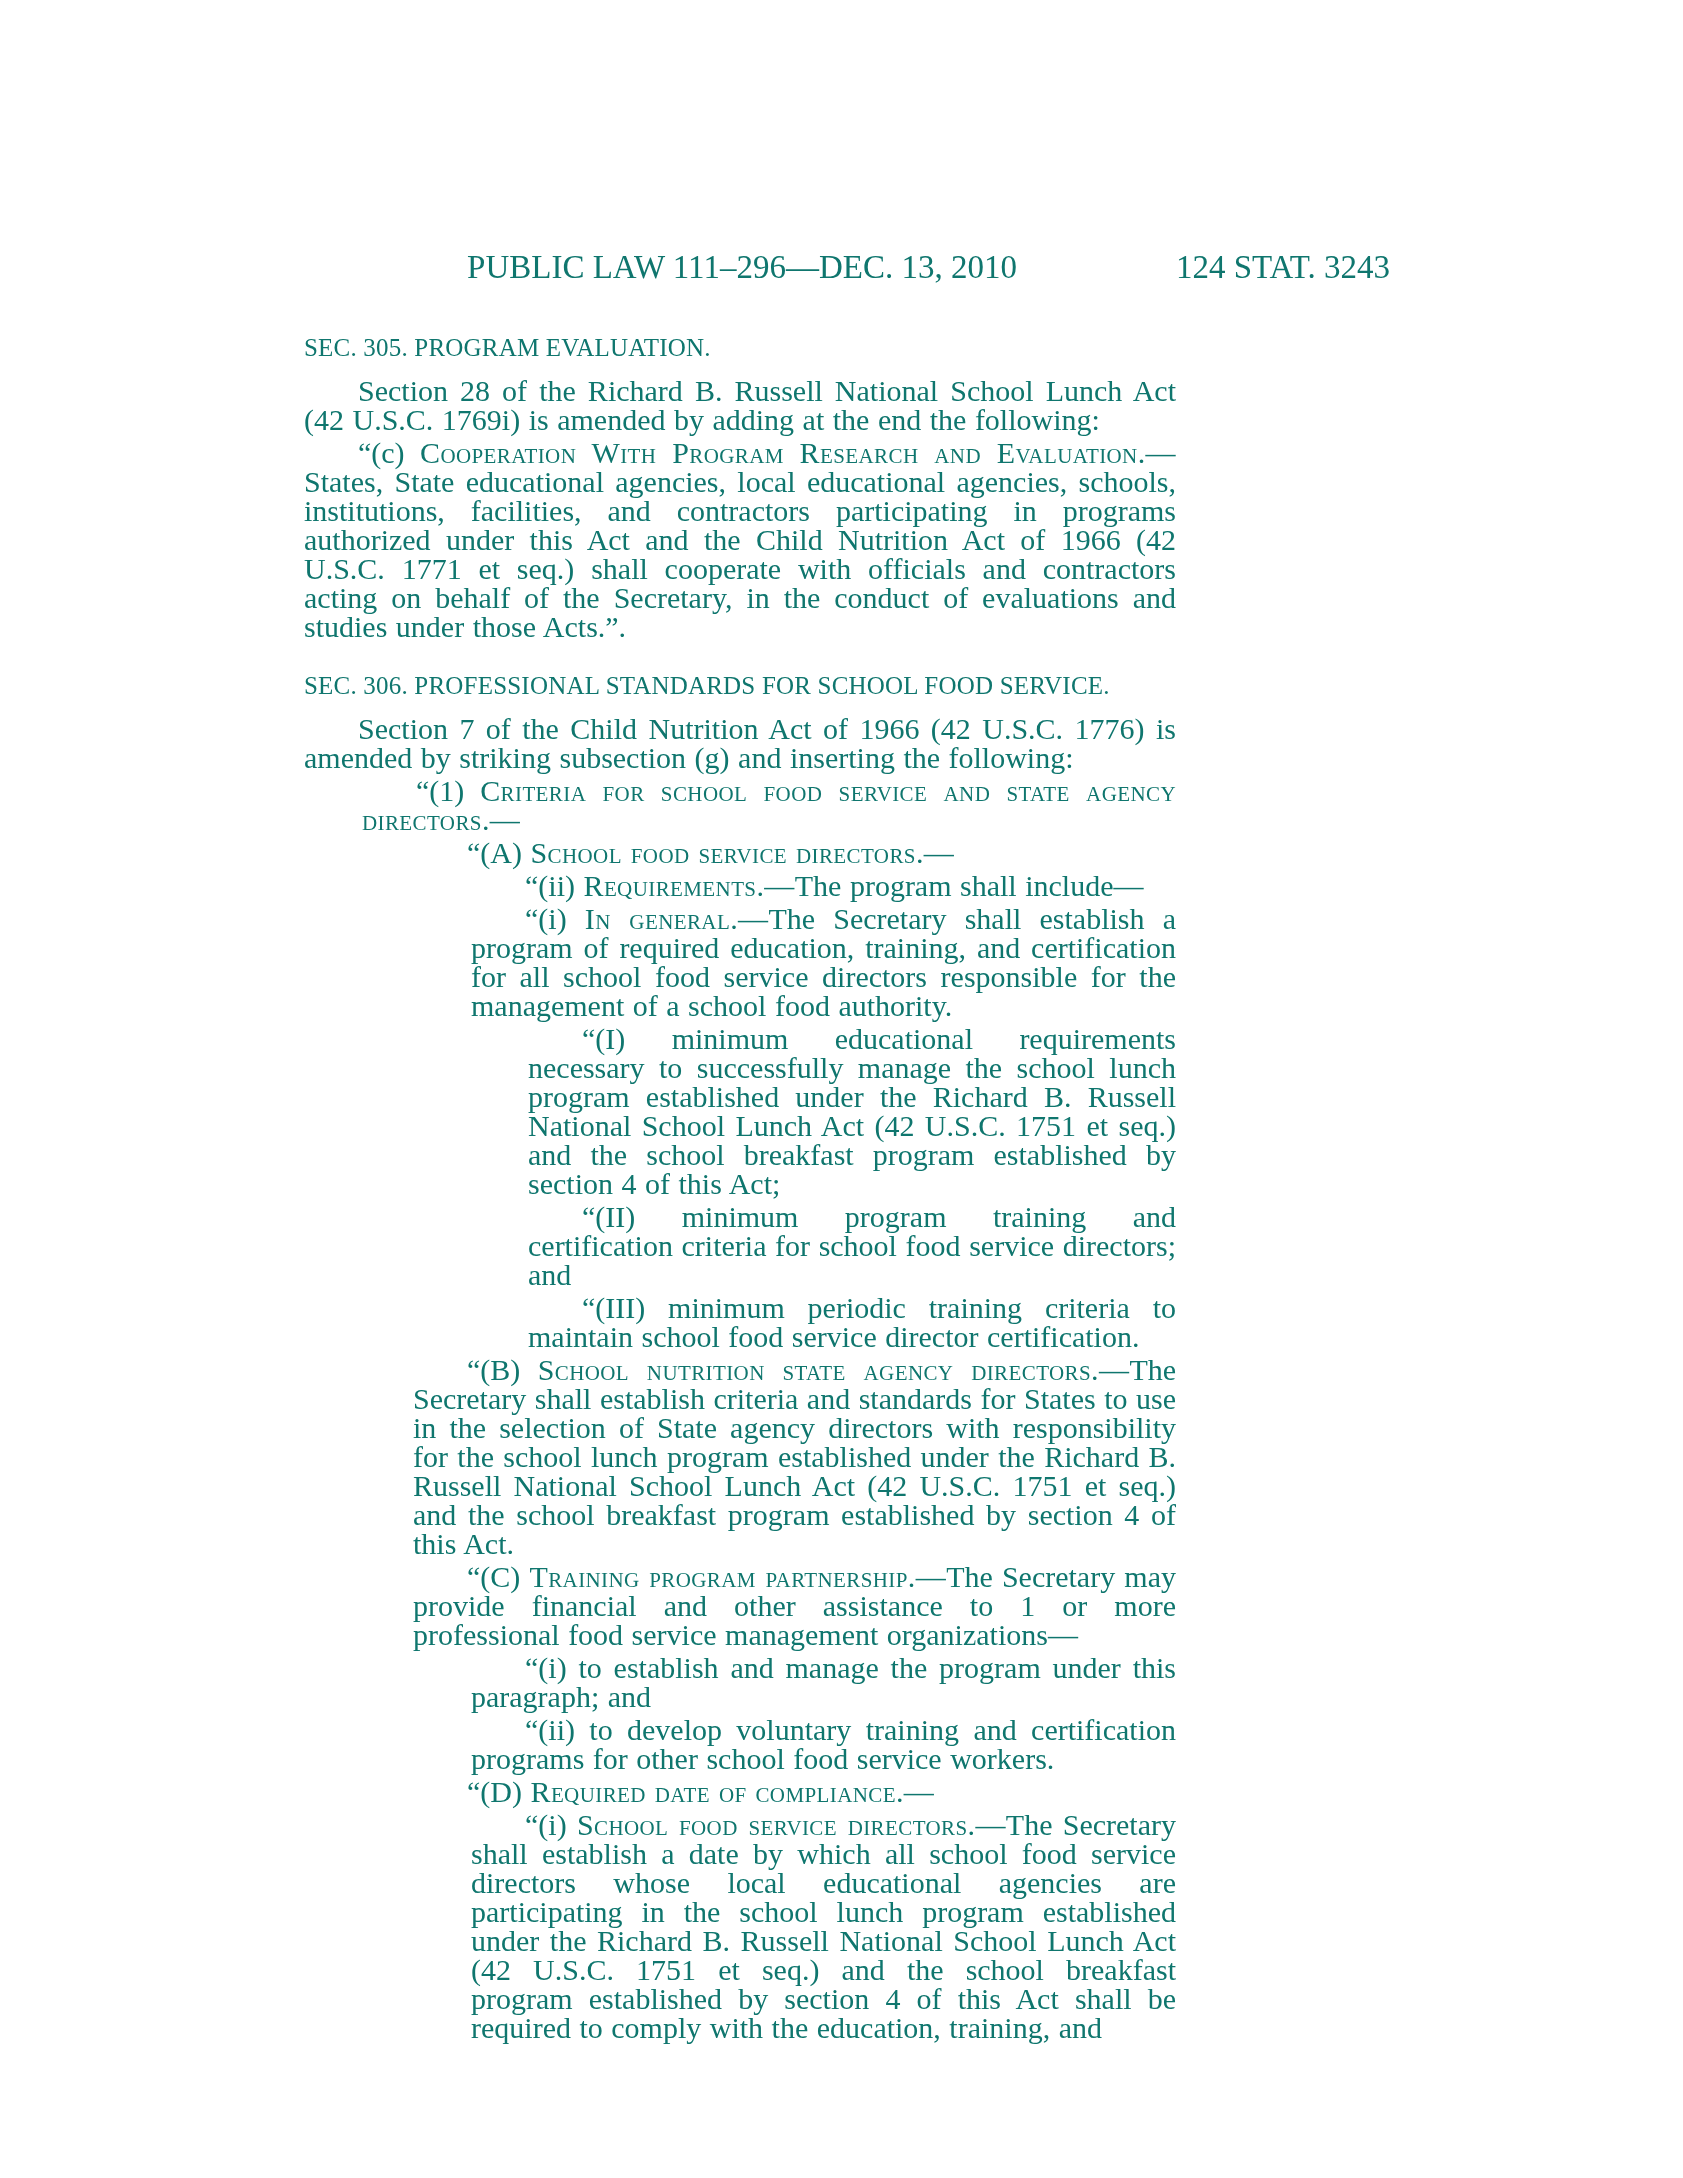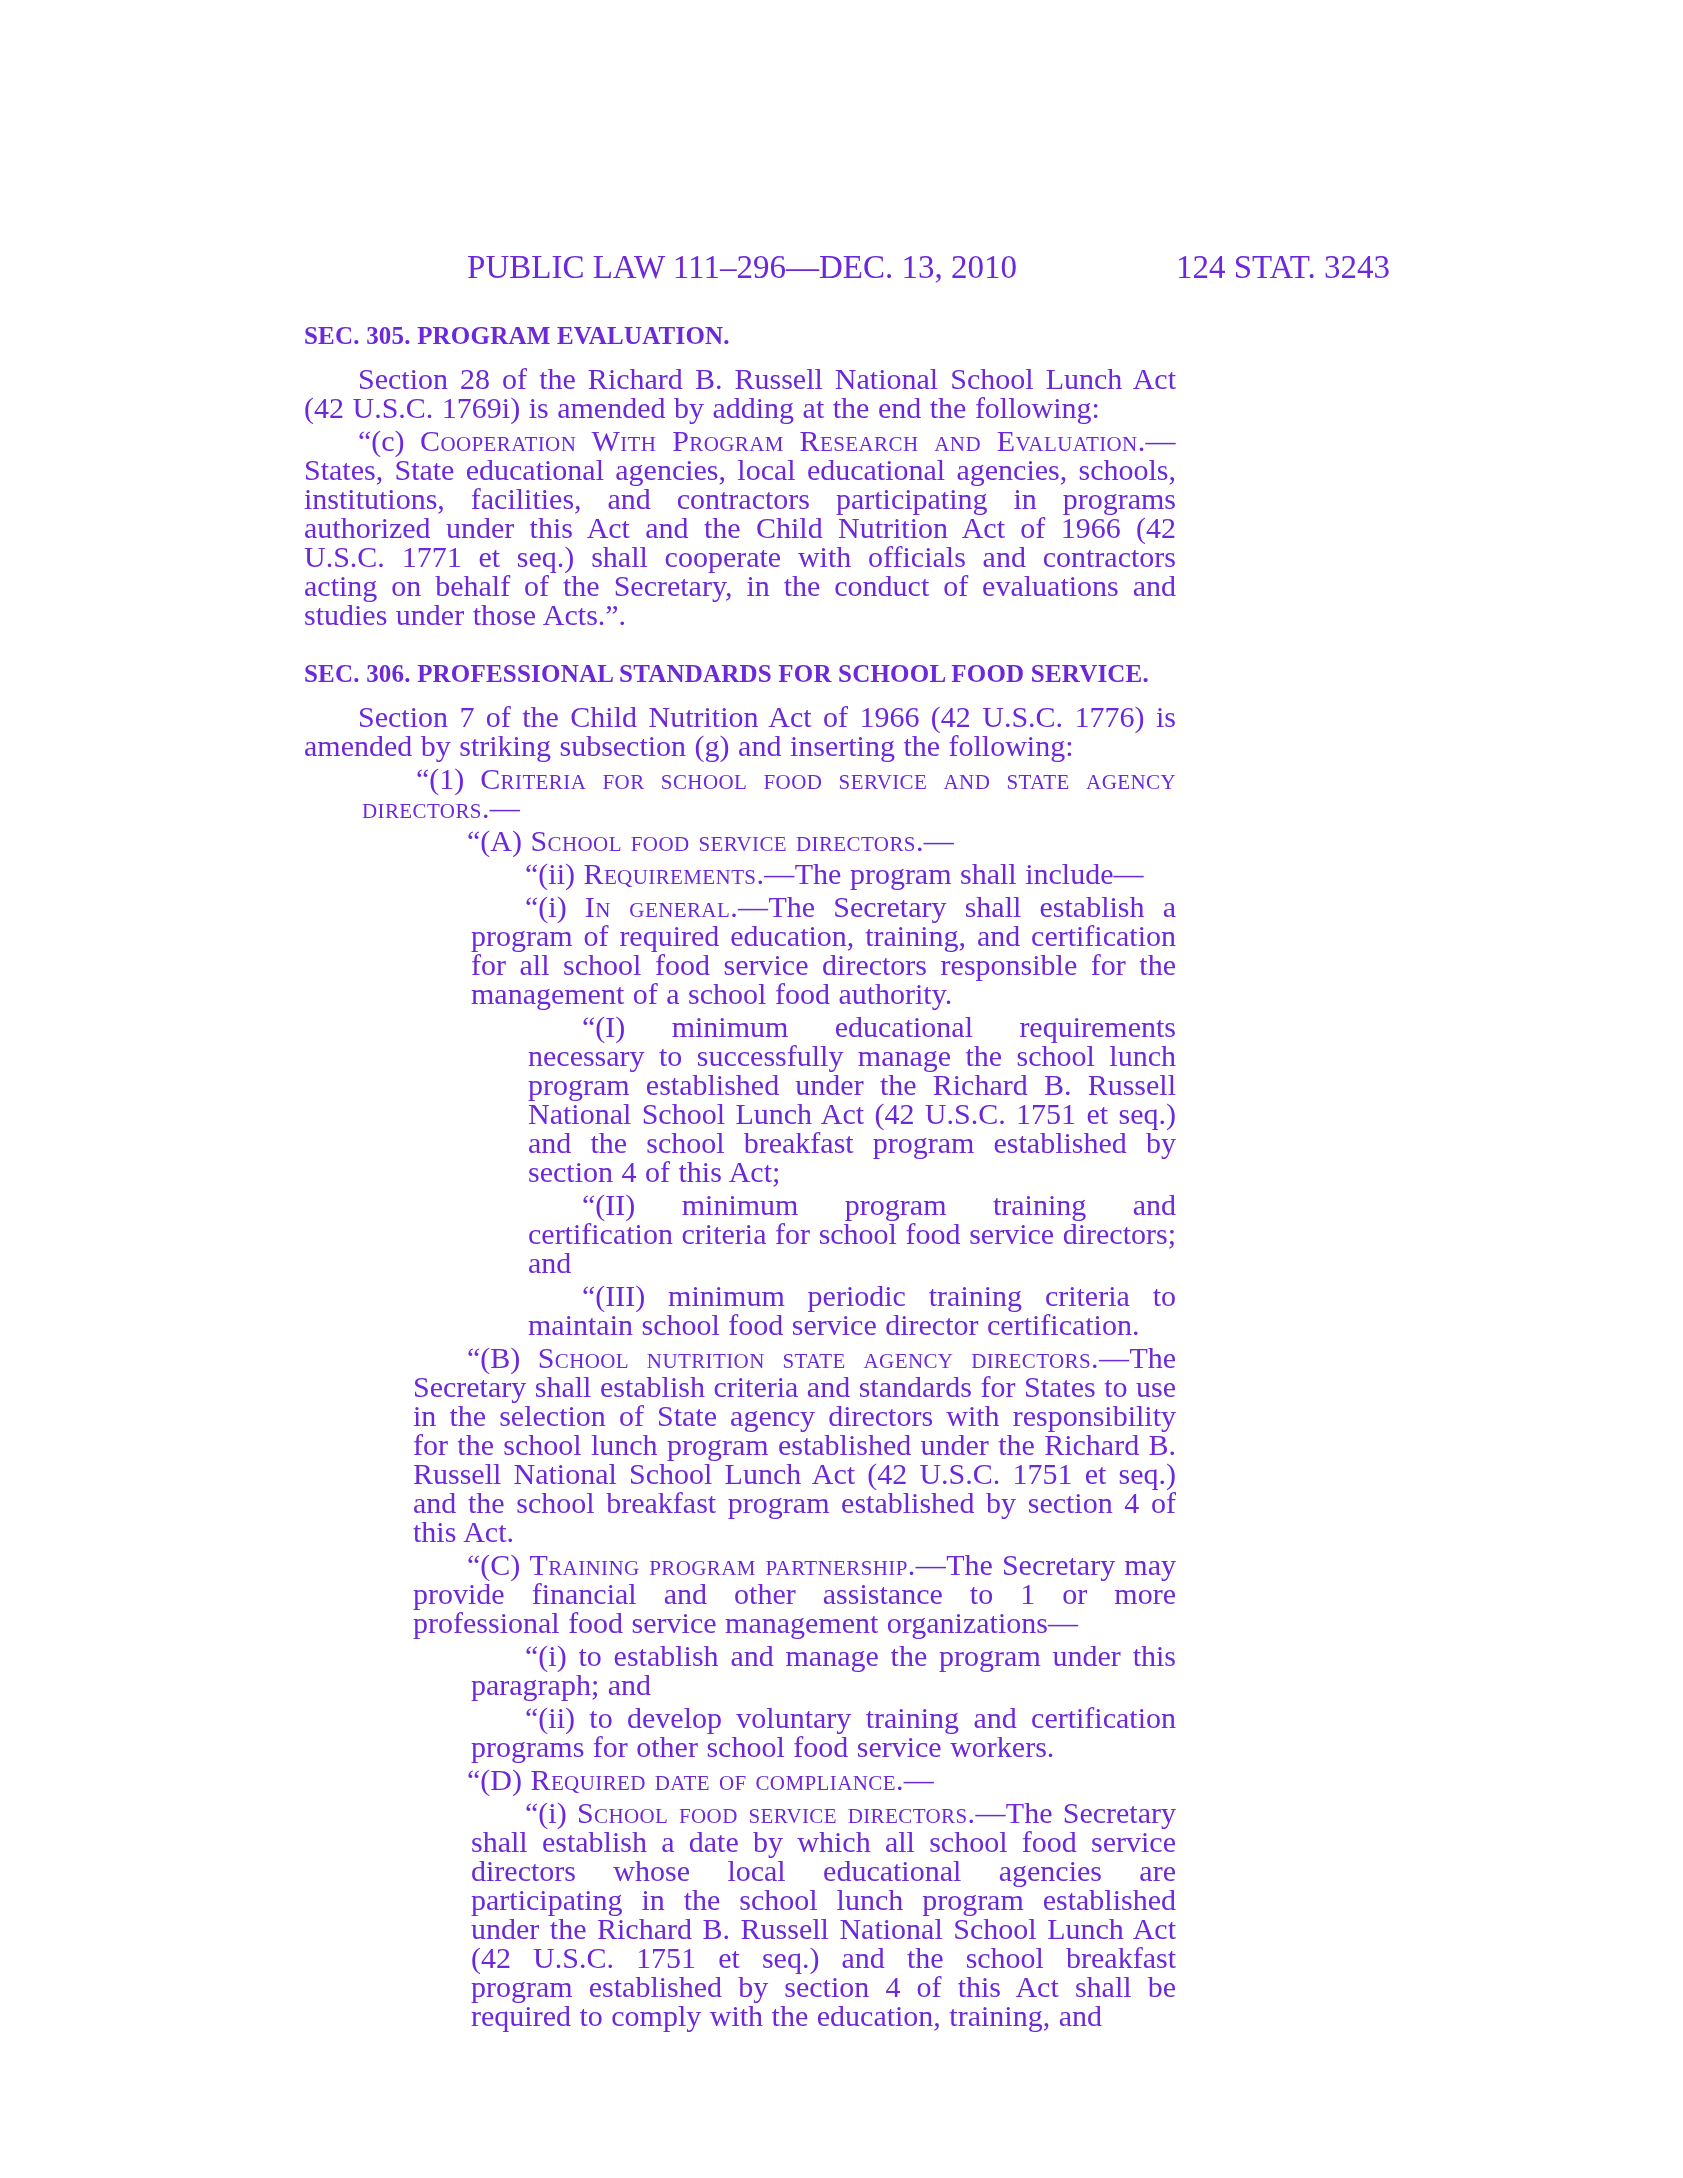--- a/index.html
+++ b/index.html
@@ -1,21 +1,21 @@
 <!DOCTYPE html>
 <html lang="en"><head>
 <meta charset="utf-8">
 <style>
   html, body { margin: 0; padding: 0; background: #ffffff; }
   .page {
     position: relative;
     width: 1683px;
     height: 2178px;
     background: #ffffff;
-    color: #6d28d9;
+    color: #0f766e;
     font-family: "Liberation Serif", "DejaVu Serif", serif;
     overflow: hidden;
   }
   .running-header {
     position: absolute;
     top: 249px;
     left: 304px;
     width: 1086px;
     height: 42px;
     font-size: 33px;
@@ -39,23 +39,23 @@
   .content {
     position: absolute;
     top: 317px;
     left: 304px;
     width: 876px;
   }
   section.statute-section { margin: 0; }
   section.statute-section + section.statute-section { margin-top: 30px; }
   .sec-heading {
     font-size: 25px;
-    font-weight: bold;
+    font-weight: normal;
     letter-spacing: 0.2px;
-    margin: 4px 0 13px 0;
+    margin: 16px 0 13px 0;
     line-height: 30px;
     text-align: left;
   }
   .para {
     font-size: 30px;
     line-height: 29px;
     margin: 4px;
     text-align: justify;
     text-indent: 54px;
     word-spacing: 1px;

